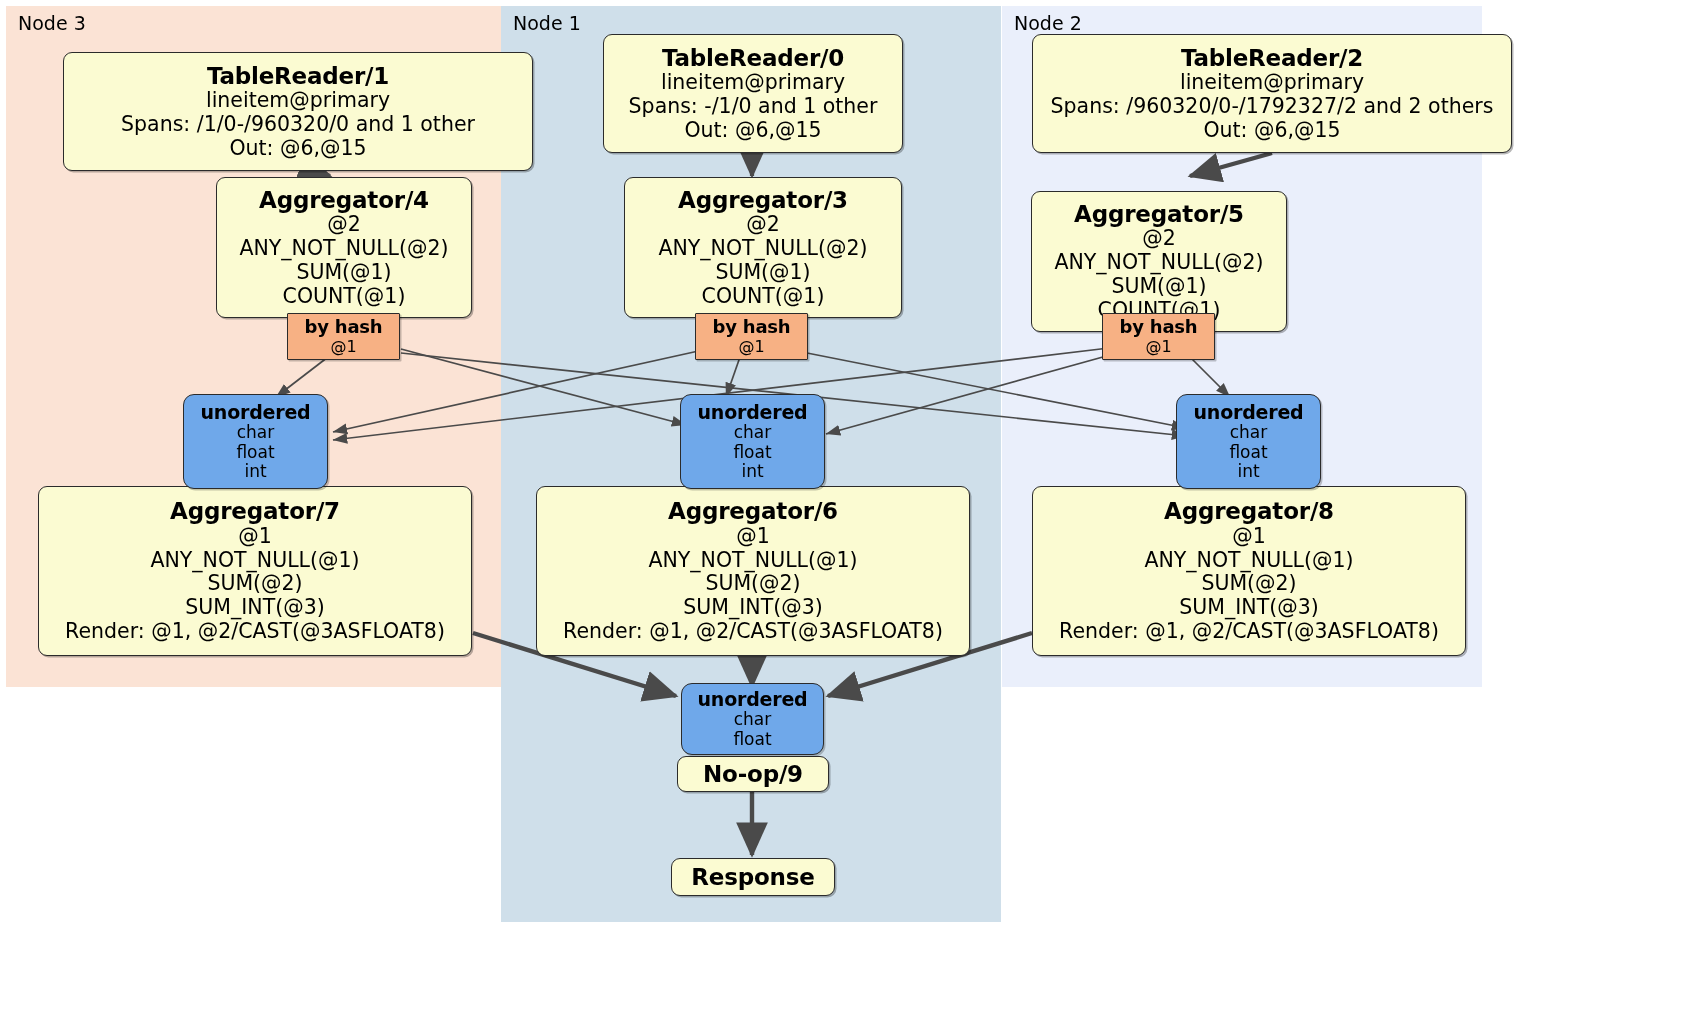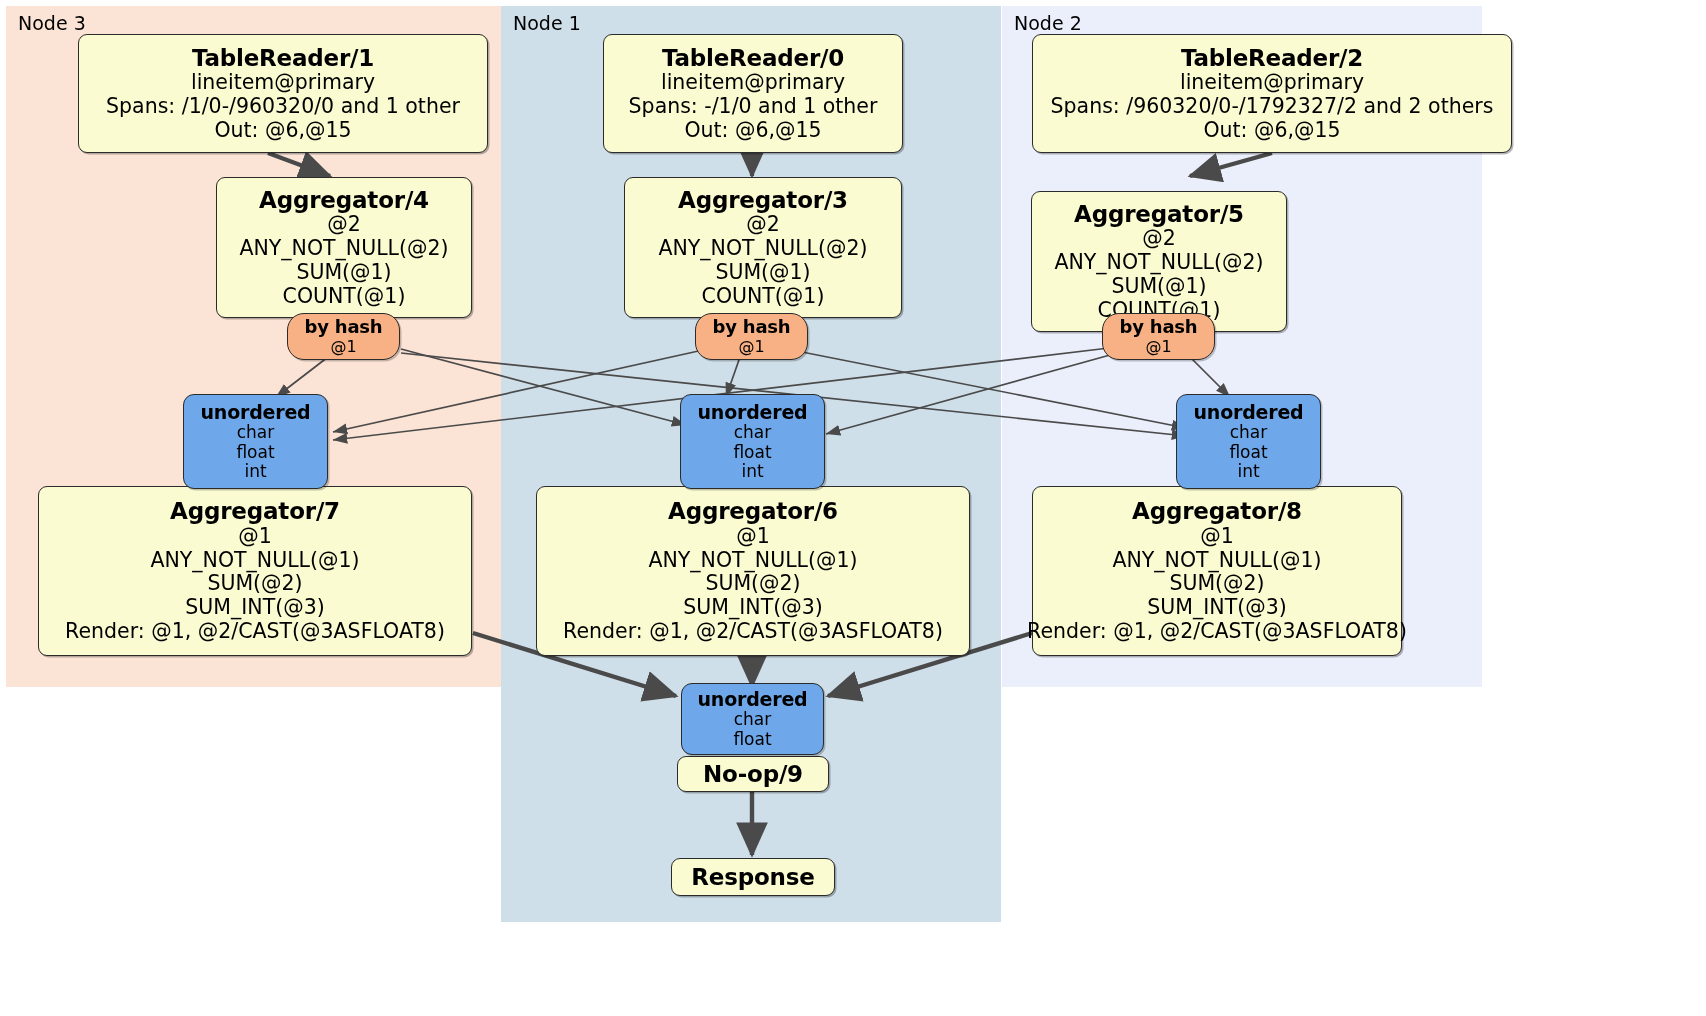--- a/index.html
+++ b/index.html
@@ -65,21 +65,21 @@
     font-size: 20.5px;
     font-weight: normal;
     white-space: nowrap;
   }
   .proc {
     background: #fbfbd2;
     box-shadow: 1.5px 1.5px 0 rgba(0,0,0,0.28);
   }
   .router {
     background: #f7b184;
-    border-radius: 17px;
+    border-radius: 1px;
     box-shadow: 1.5px 1.5px 0 rgba(0,0,0,0.22);
   }
   .router .title { font-size: 18px; font-weight: bold; }
   .router .line  { font-size: 16px; }
   .sync {
     background: #6fa8ea;
     border-radius: 11px;
     box-shadow: 1.5px 1.5px 0 rgba(0,0,0,0.22);
   }
   .sync .title { font-size: 19px; font-weight: bold; }
@@ -141,21 +141,21 @@
       <path d="M 473,633 L 676,696"></path>
       <path d="M 752,656 L 752,686"></path>
       <path d="M 1032,633 L 828,696"></path>
     </g>
 
     <g stroke="#4a4a4a" stroke-width="4.4" fill="none" marker-end="url(#arrowBig)">
       <path d="M 752,791 L 752,855"></path>
     </g>
   </svg>
 
-  <div class="node proc layer-box" style="left:63px; top:34px; width:410px; height:119px;margin-left:15px;">
+  <div class="node proc layer-box" style="left:63px; top:52px; width:470px; height:119px;">
     <div class="title">TableReader/1</div>
     <div class="line">lineitem@primary</div>
     <div class="line">Spans: /1/0-/960320/0 and 1 other</div>
     <div class="line">Out: @6,@15</div>
   </div>
 
   <div class="node proc layer-box" style="left:603px; top:34px; width:300px; height:119px;">
     <div class="title">TableReader/0</div>
     <div class="line">lineitem@primary</div>
     <div class="line">Spans: -/1/0 and 1 other</div>
@@ -240,21 +240,21 @@
 
   <div class="node proc layer-box" style="left:536px; top:486px; width:434px; height:170px;">
     <div class="title">Aggregator/6</div>
     <div class="line">@1</div>
     <div class="line">ANY_NOT_NULL(@1)</div>
     <div class="line">SUM(@2)</div>
     <div class="line">SUM_INT(@3)</div>
     <div class="line">Render: @1, @2/CAST(@3ASFLOAT8)</div>
   </div>
 
-  <div class="node proc layer-box" style="left:1032px; top:486px; width:370px; height:170px;">
+  <div class="node proc layer-box" style="left:1032px; top:486px; width:434px; height:170px;">
     <div class="title">Aggregator/8</div>
     <div class="line">@1</div>
     <div class="line">ANY_NOT_NULL(@1)</div>
     <div class="line">SUM(@2)</div>
     <div class="line">SUM_INT(@3)</div>
     <div class="line">Render: @1, @2/CAST(@3ASFLOAT8)</div>
   </div>
 
   <div class="node sync layer-sync" style="left:681px; top:683px; width:143px; height:72px;">
     <div class="title">unordered</div>

